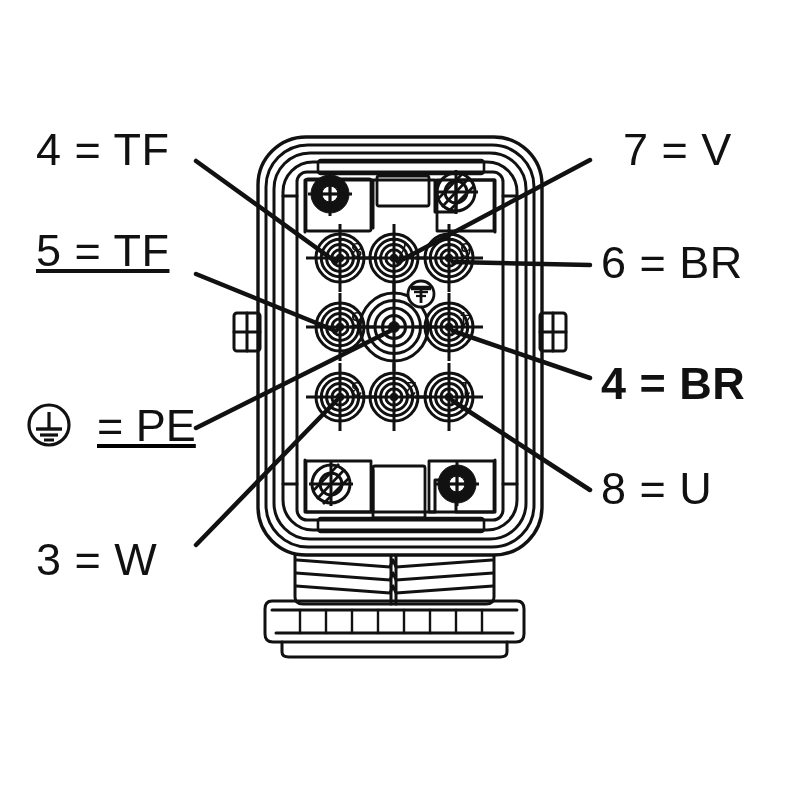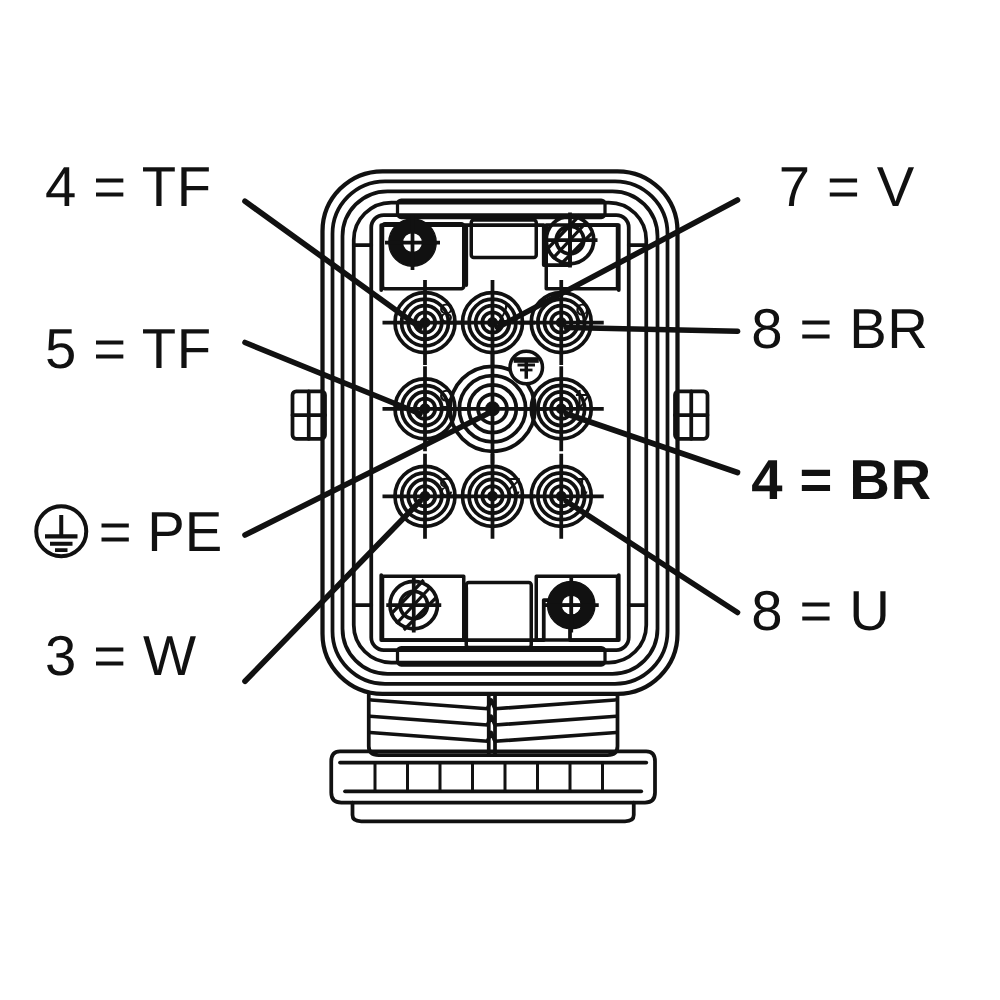--- a/index.html
+++ b/index.html
@@ -30,22 +30,23 @@
     white-space: nowrap;
     line-height: 1;
     letter-spacing: 0.5px;
   }
   .lbl-left  { text-align: left; }
   .lbl-right { text-align: left; }
   .pe-row {
     position: absolute;
     display: flex;
     align-items: center;
-    gap: 7px;
+    gap: 25px;
     white-space: nowrap;
+    text-decoration: underline;
   }
   .pe-sym { display: block; }
   .pe-text {
     font-family: "Liberation Sans", sans-serif;
     font-size: 45px;
     color: #111111;
     line-height: 1;
   }
 </style>
 </head>
@@ -302,26 +303,26 @@
         <line x1="196" y1="545" x2="336" y2="401"></line>
         <line x1="590" y1="160" x2="398" y2="262"></line>
         <line x1="590" y1="265" x2="453" y2="262"></line>
         <line x1="590" y1="378" x2="453" y2="331"></line>
         <line x1="590" y1="490" x2="453" y2="401"></line>
       </g>
   </svg>
 
   <div id="labels-left-layer">
       <div class="lbl lbl-left" style="left: 36px; top: 127px;">4 = TF</div>
-      <div class="lbl lbl-left" style="left: 36px; top: 256px;">5 = TF</div>
-      <div class="lbl lbl-left" style="left: 36px; top: 502px; text-align: center;">3 = W</div>
+      <div class="lbl lbl-left" style="left: 36px; top: 228px; text-decoration: underline;">5 = TF</div>
+      <div class="lbl lbl-left" style="left: 36px; top: 537px; text-align: center;">3 = W</div>
     </div>
   <div id="labels-right-layer">
       <div class="lbl lbl-right" style="left: 623px; top: 127px;">7 = V</div>
-      <div class="lbl lbl-right" style="left: 601px; top: 240px;">8 = BR</div>
+      <div class="lbl lbl-right" style="left: 601px; top: 240px;">6 = BR</div>
       <div class="lbl lbl-right" style="left: 601px; top: 361px; font-weight: bold;">4 = BR</div>
       <div class="lbl lbl-right" style="left: 601px; top: 466px;">8 = U</div>
     </div>
 
   <div class="pe-row" id="pe-row" style="left: 26px; top: 402px;">
     <svg class="pe-sym" width="46" height="46" viewBox="0 0 46 46">
       <circle cx="23" cy="23" r="20" fill="none" stroke="#111111" stroke-width="3.2"></circle>
       <line x1="23" y1="10" x2="23" y2="27" stroke="#111111" stroke-width="3.2"></line>
       <line x1="10" y1="27" x2="36" y2="27" stroke="#111111" stroke-width="3.4"></line>
       <line x1="14" y1="33" x2="32" y2="33" stroke="#111111" stroke-width="3.2"></line>

